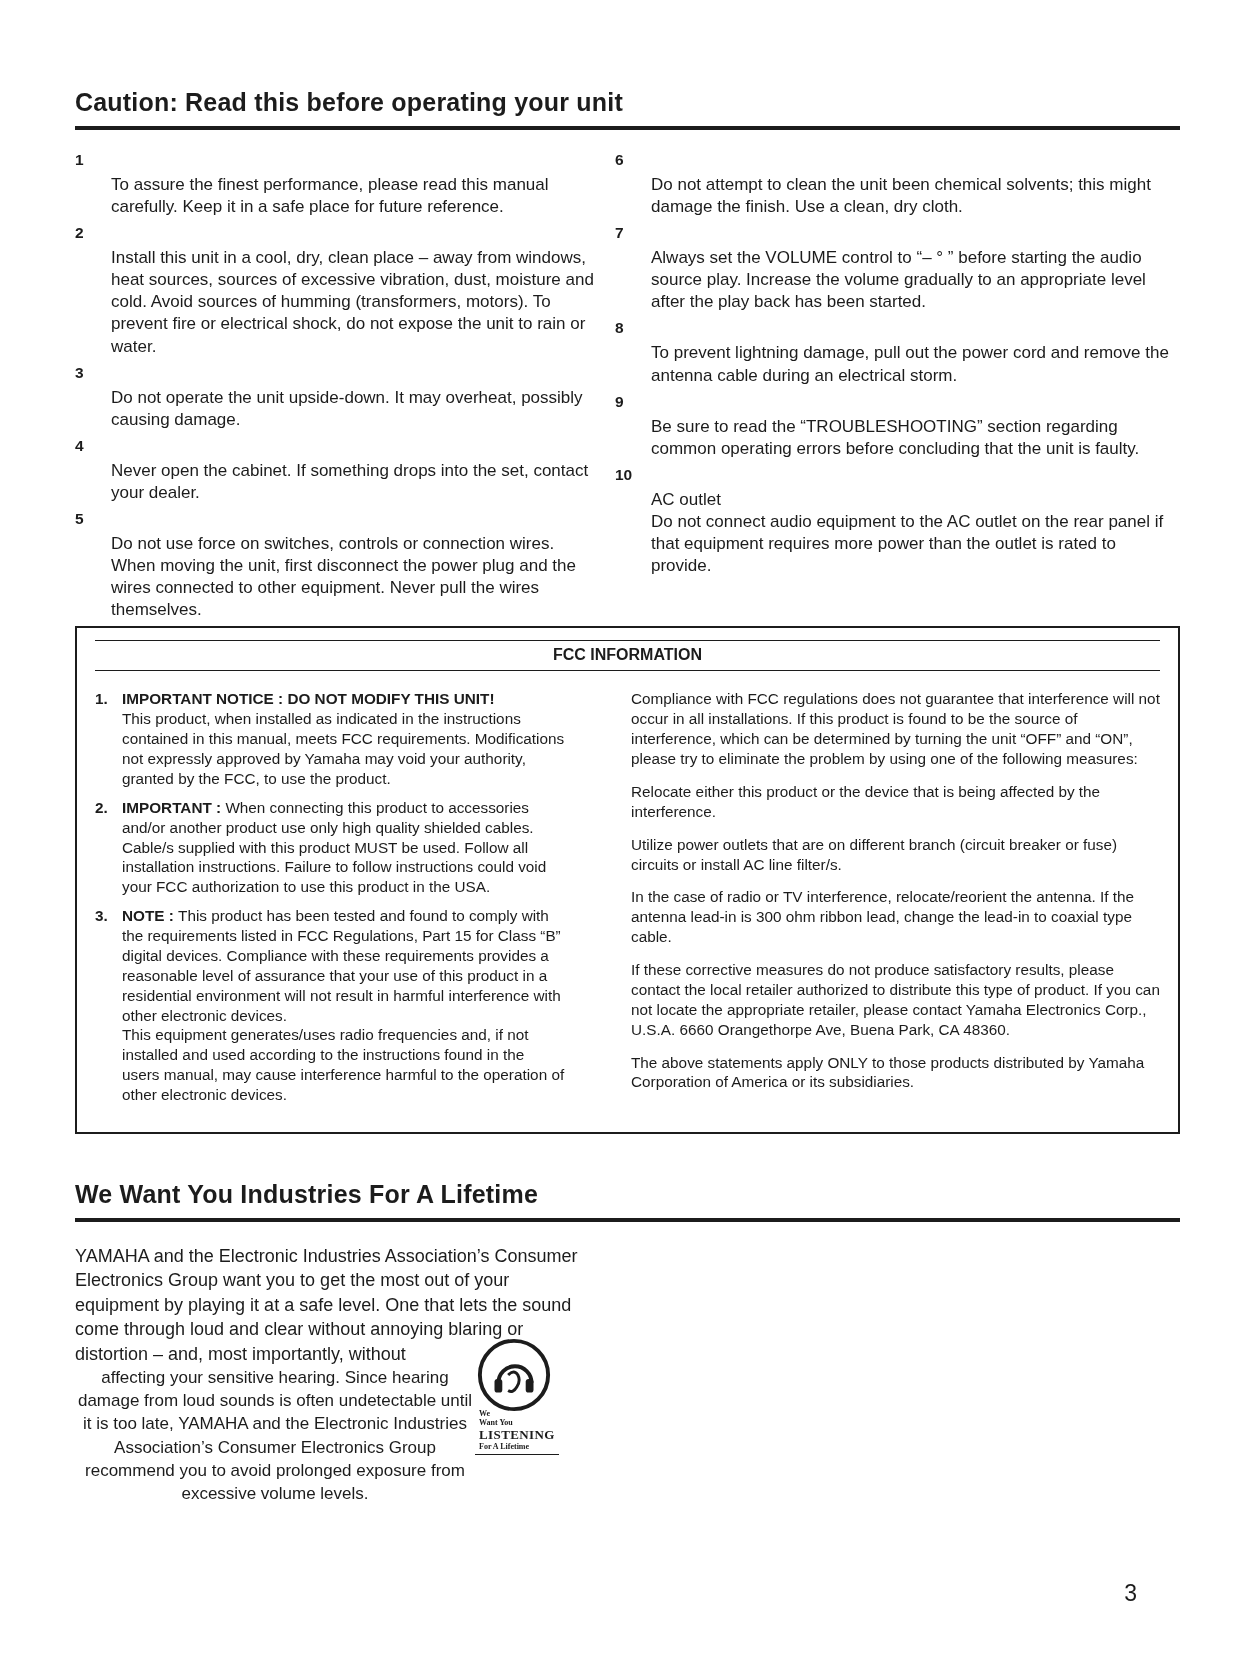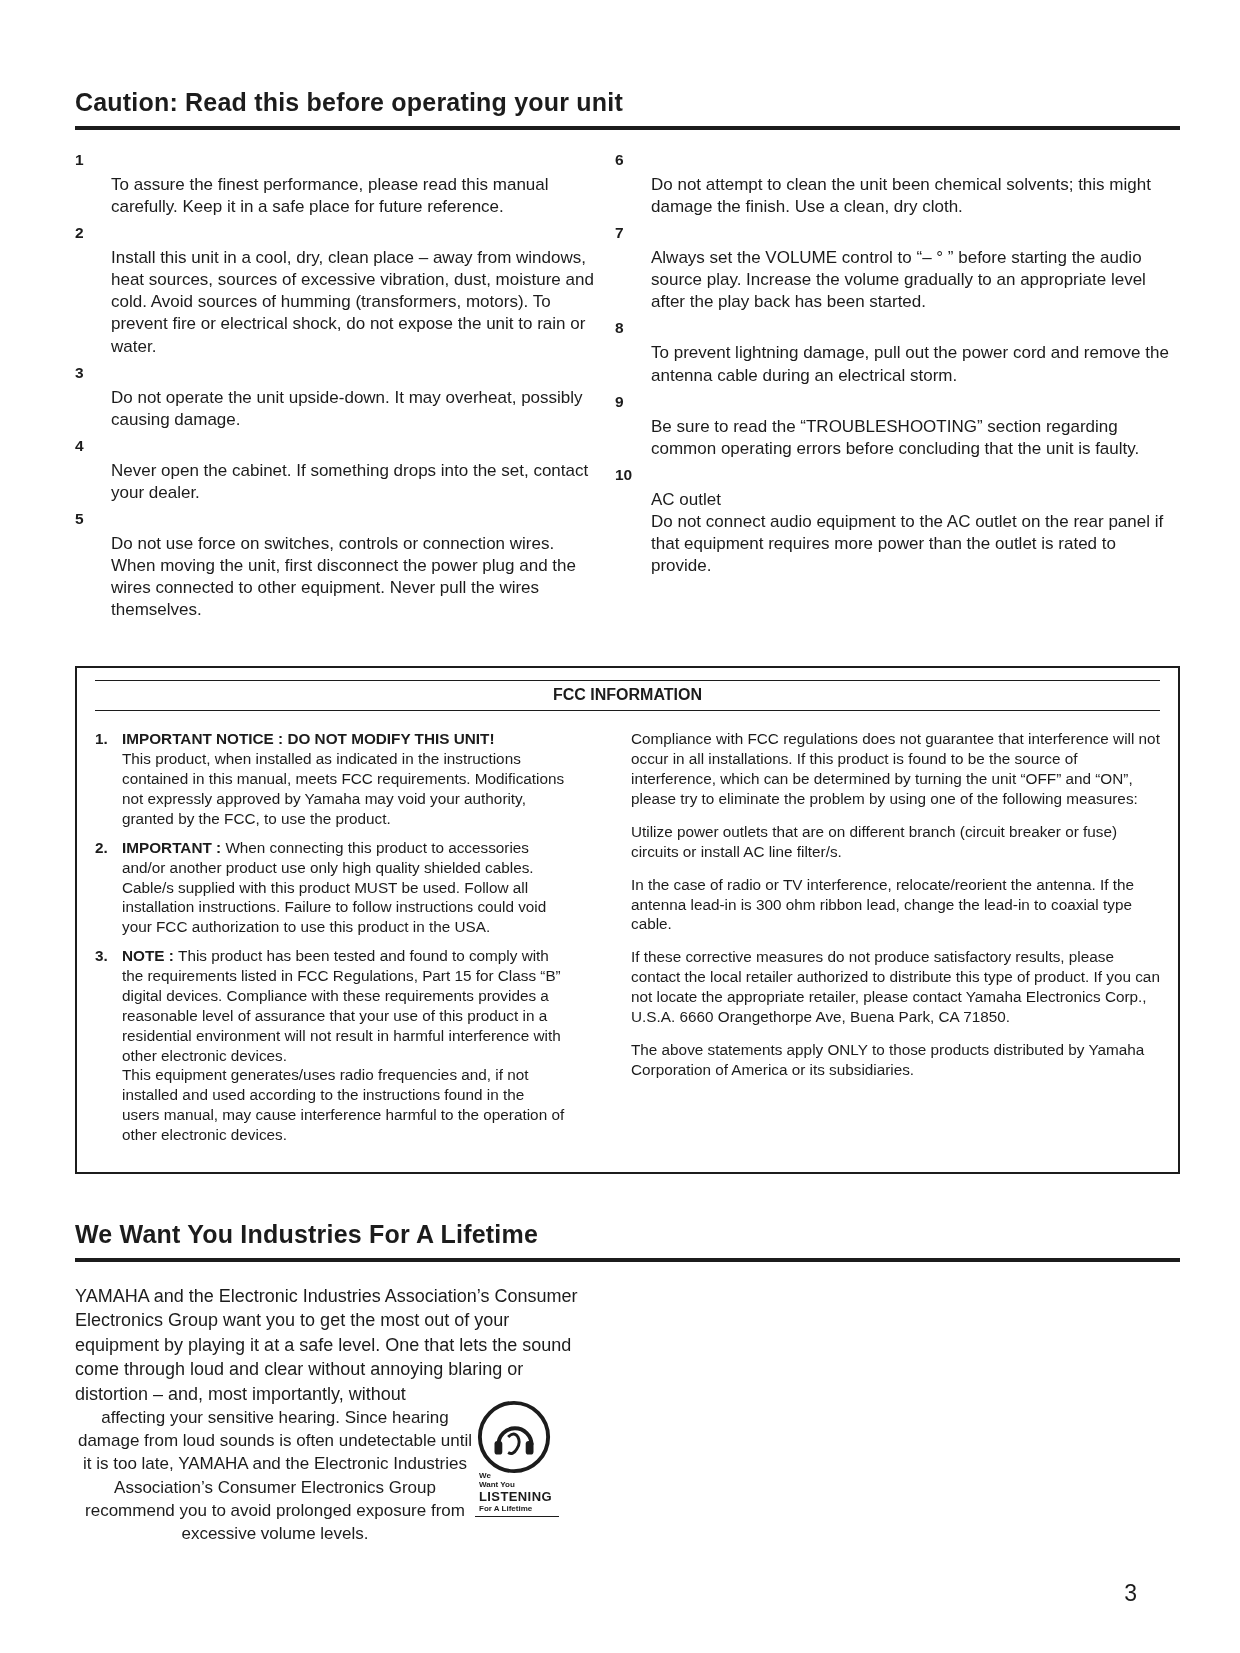--- a/index.html
+++ b/index.html
@@ -37,21 +37,20 @@
     font-weight:bold; font-size:15.5px; line-height:1.3;
   }
   .item .txt {
     flex:1; font-size:17px; line-height:1.3;
     white-space:pre-line;
     margin-top:24px;
   }
   
   .fcc-box {
     border:2px solid #1c1c1c;
-    margin-top:40px;
     padding:10px 12px 18px;
   }
   .fcc-head {
     margin:2px 6px 14px;
     border-top:1px solid #1c1c1c;
     border-bottom:1px solid #1c1c1c;
     text-align:center;
     font-weight:bold;
     font-size:16px;
     padding:5px 0 6px;
@@ -77,22 +76,23 @@
   .lifetime { margin-top:46px; }
   .para-wrap {
     position:relative;
     margin-top:22px;
     width:560px;
   }
   .para-wrap .p1 { width:508px; font-size:18px; line-height:1.36; }
   .para-wrap .p2 { width:400px; font-size:17px; line-height:1.36;text-align:center; }
   .logo {
     position:absolute;
-    left:400px; top:114px;
+    left:400px; top:92px;
     width:84px;
+    font-family:Liberation Serif, serif;
   }
   .logo svg { display:block; }
   .logo-text { margin-top:-4px; padding-left:4px; border-bottom:1px solid #1c1c1c; padding-bottom:2px; }
   .logo-l1 { font-size:8px; line-height:1.1; white-space:pre-line; font-weight:bold; }
   .logo-l2 { font-size:13px; font-weight:bold; letter-spacing:0.4px; line-height:1.15; }
   .logo-l3 { font-size:8px; line-height:1.2; font-weight:bold; }
   .page-number {
     position:absolute;
     right:103px; bottom:46px;
     font-size:23px;
@@ -171,23 +171,24 @@
           <span class="txt"><span class="bold">IMPORTANT : </span><span>When connecting this product to accessories and/or another product use only high quality shielded cables.  Cable/s supplied with this product MUST be used.  Follow all installation instructions.  Failure to follow instructions could void your FCC authorization to use this product in the USA.</span></span>
         </div>
         <div class="fcc-item">
           <span class="num">3.</span>
           <span class="txt"><span class="bold">NOTE : </span><span>This product has been tested and found to comply with the requirements listed in FCC Regulations, Part 15 for Class “B” digital devices.  Compliance with these requirements provides a reasonable level of assurance that your use of this product in a residential environment will not result in harmful interference with other electronic devices.
 This equipment generates/uses radio frequencies and, if not installed and used according to the instructions found in the users manual, may cause interference harmful to the operation of other electronic devices.</span></span>
         </div>
       </div>
       <div class="fcc-right">
         <p>Compliance with FCC regulations does not guarantee that interference will not occur in all installations.  If this product is found to be the source of interference, which can be determined by turning the unit “OFF” and “ON”, please try to eliminate the problem by using one of the following measures:</p>
+        <p>Relocate either this product or the device that is being affected by the interference.</p>
         <p>Utilize power outlets that are on different branch (circuit breaker or fuse) circuits or install AC line filter/s.</p>
         <p>In the case of radio or TV interference, relocate/reorient the antenna. If the antenna lead-in is 300 ohm ribbon lead, change the lead-in to coaxial type cable.</p>
-        <p>If these corrective measures do not produce satisfactory results, please contact the local retailer authorized to distribute this type of product.  If you can not locate the appropriate retailer, please contact Yamaha Electronics Corp., U.S.A. 6660 Orangethorpe Ave, Buena Park, CA 71850.</p>
+        <p>If these corrective measures do not produce satisfactory results, please contact the local retailer authorized to distribute this type of product.  If you can not locate the appropriate retailer, please contact Yamaha Electronics Corp., U.S.A. 6660 Orangethorpe Ave, Buena Park, CA 48360.</p>
         <p>The above statements apply ONLY to those products distributed by Yamaha Corporation of America or its subsidiaries.</p>
       </div>
     </div>
   </section>
 
   <section class="lifetime">
     <h2 class="h-title">We Want You Industries For A Lifetime</h2>
     <div class="rule"></div>
 
     <div class="para-wrap">

